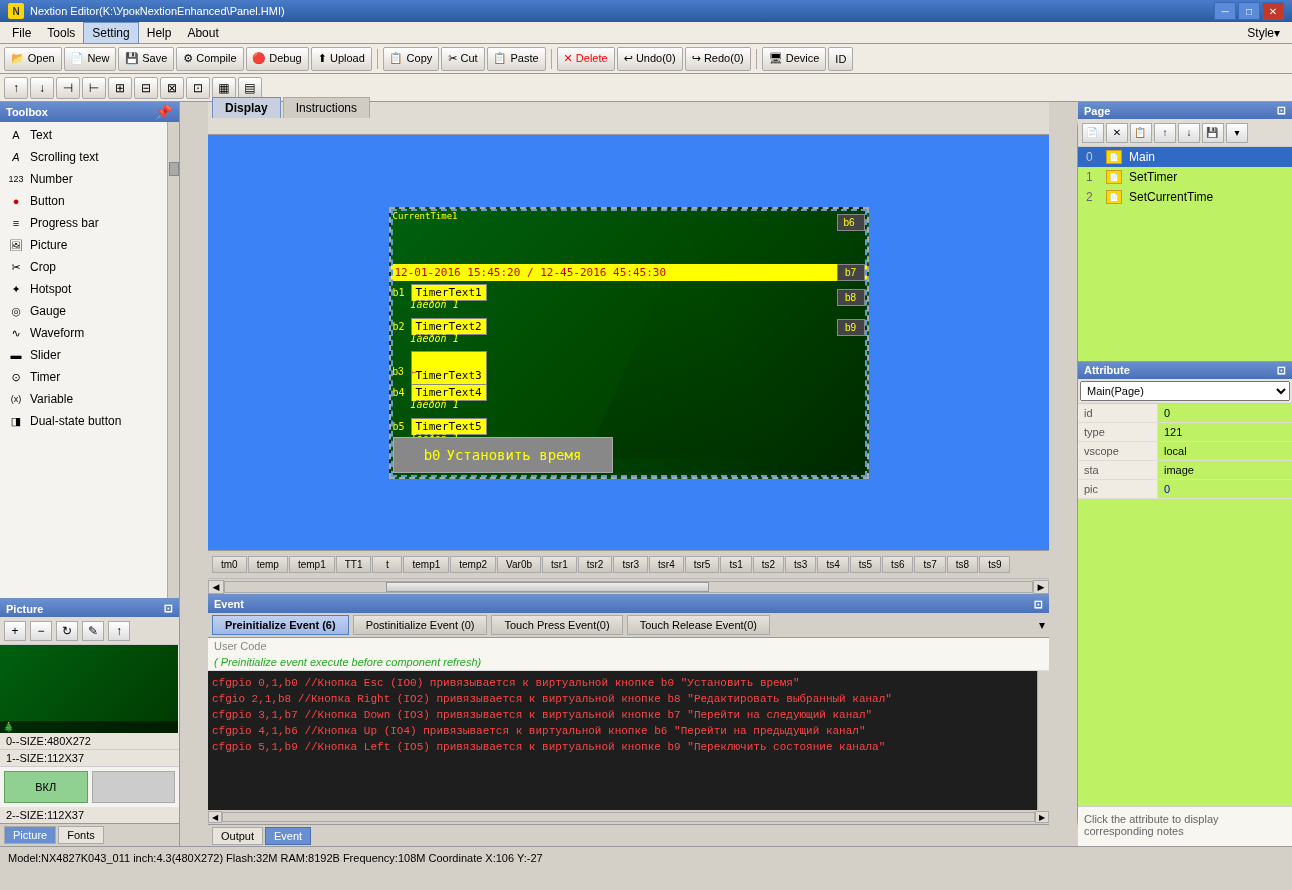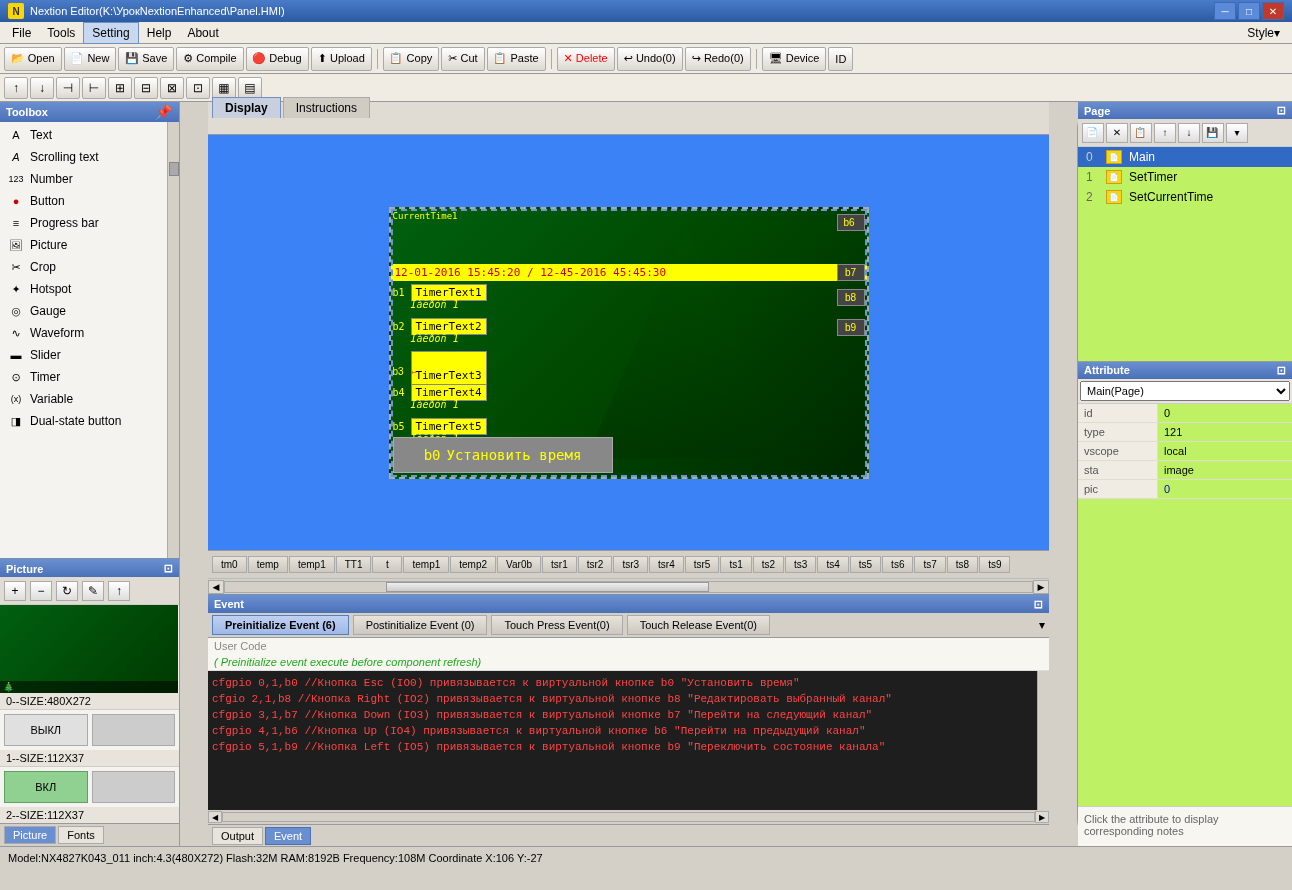--- a/index.html
+++ b/index.html
@@ -233,24 +233,20 @@
     <div style="width:22px;height:20px;background:linear-gradient(to bottom,#fff,#ddd);border:1px solid #aaa;cursor:pointer;display:flex;align-items:center;justify-content:center;font-size:12px;">+</div>
     <div style="width:22px;height:20px;background:linear-gradient(to bottom,#fff,#ddd);border:1px solid #aaa;cursor:pointer;display:flex;align-items:center;justify-content:center;font-size:12px;">−</div>
     <div style="width:22px;height:20px;background:linear-gradient(to bottom,#fff,#ddd);border:1px solid #aaa;cursor:pointer;display:flex;align-items:center;justify-content:center;font-size:12px;">↻</div>
     <div style="width:22px;height:20px;background:linear-gradient(to bottom,#fff,#ddd);border:1px solid #aaa;cursor:pointer;display:flex;align-items:center;justify-content:center;font-size:12px;">✎</div>
     <div style="width:22px;height:20px;background:linear-gradient(to bottom,#fff,#ddd);border:1px solid #aaa;cursor:pointer;display:flex;align-items:center;justify-content:center;font-size:12px;">↑</div>
   </div>
   <div style="width:178px;height:88px;background:linear-gradient(135deg,#006010,#003a00);overflow:hidden;position:relative;">
     <div style="position:absolute;bottom:0;left:0;right:0;background:rgba(0,0,0,0.5);color:yellow;font-size:9px;padding:1px 3px;">🎄</div>
   </div>
   <div style="padding:2px 6px;font-size:11px;background:#e8e4dc;border-bottom:1px solid #ccc;">0--SIZE:480X272</div>
-  <div style="display:flex;gap:4px;padding:4px;">
-    <div style="flex:1;height:32px;background:#e0e0e0;border:1px solid #aaa;display:flex;align-items:center;justify-content:center;font-size:11px;cursor:pointer;">ВЫКЛ</div>
-    <div style="flex:1;height:32px;background:#ccc;border:1px solid #aaa;display:flex;align-items:center;justify-content:center;font-size:11px;cursor:pointer;"></div>
-  </div>
   <div style="padding:2px 6px;font-size:11px;background:#e8e4dc;border-bottom:1px solid #ccc;">1--SIZE:112X37</div>
   <div style="display:flex;gap:4px;padding:4px;">
     <div style="flex:1;height:32px;background:#90d090;border:1px solid #60a060;display:flex;align-items:center;justify-content:center;font-size:11px;cursor:pointer;">ВКЛ</div>
     <div style="flex:1;height:32px;background:#ccc;border:1px solid #aaa;display:flex;align-items:center;justify-content:center;font-size:11px;cursor:pointer;"></div>
   </div>
   <div style="padding:2px 6px;font-size:11px;background:#e8e4dc;">2--SIZE:112X37</div>
   <div style="display:flex;padding:2px 4px;gap:2px;background:#d4d0c8;border-top:1px solid #999;">
     <div style="padding:2px 8px;border:1px solid #aaa;background:#6a8fd0;color:white;cursor:pointer;font-size:11px;">Picture</div>
     <div style="padding:2px 8px;border:1px solid #aaa;background:#e8e4dc;cursor:pointer;font-size:11px;">Fonts</div>
   </div>

